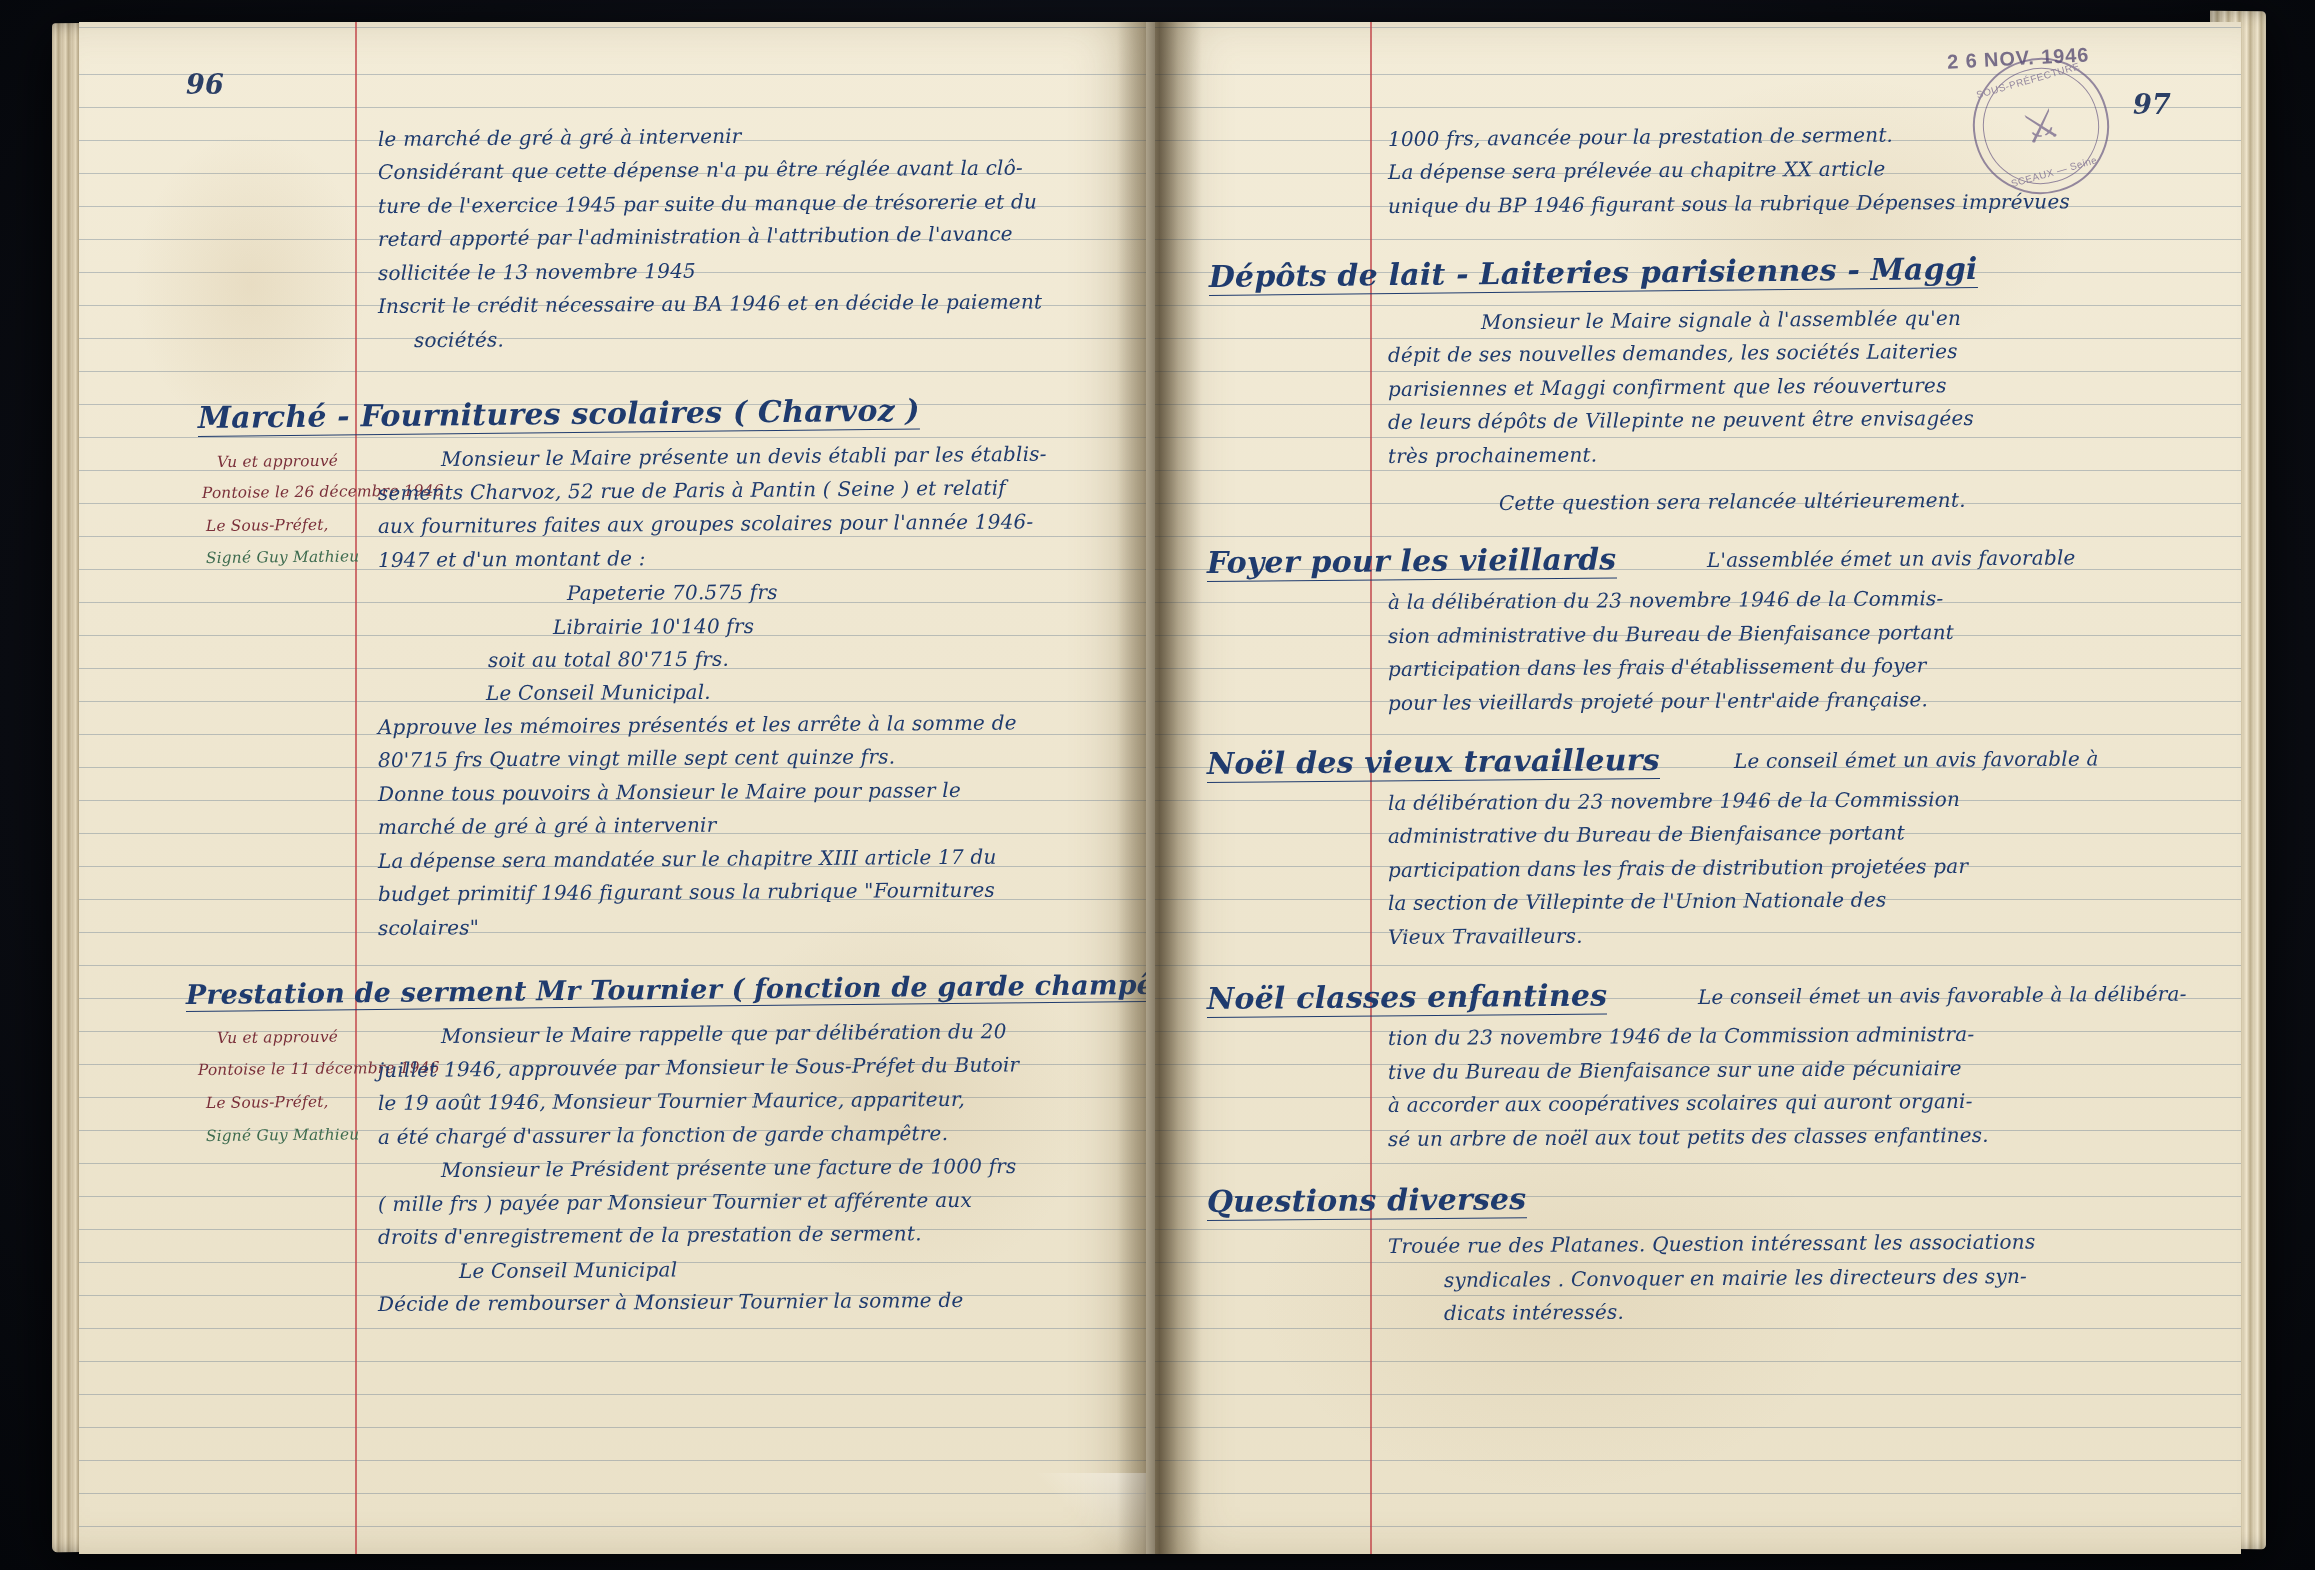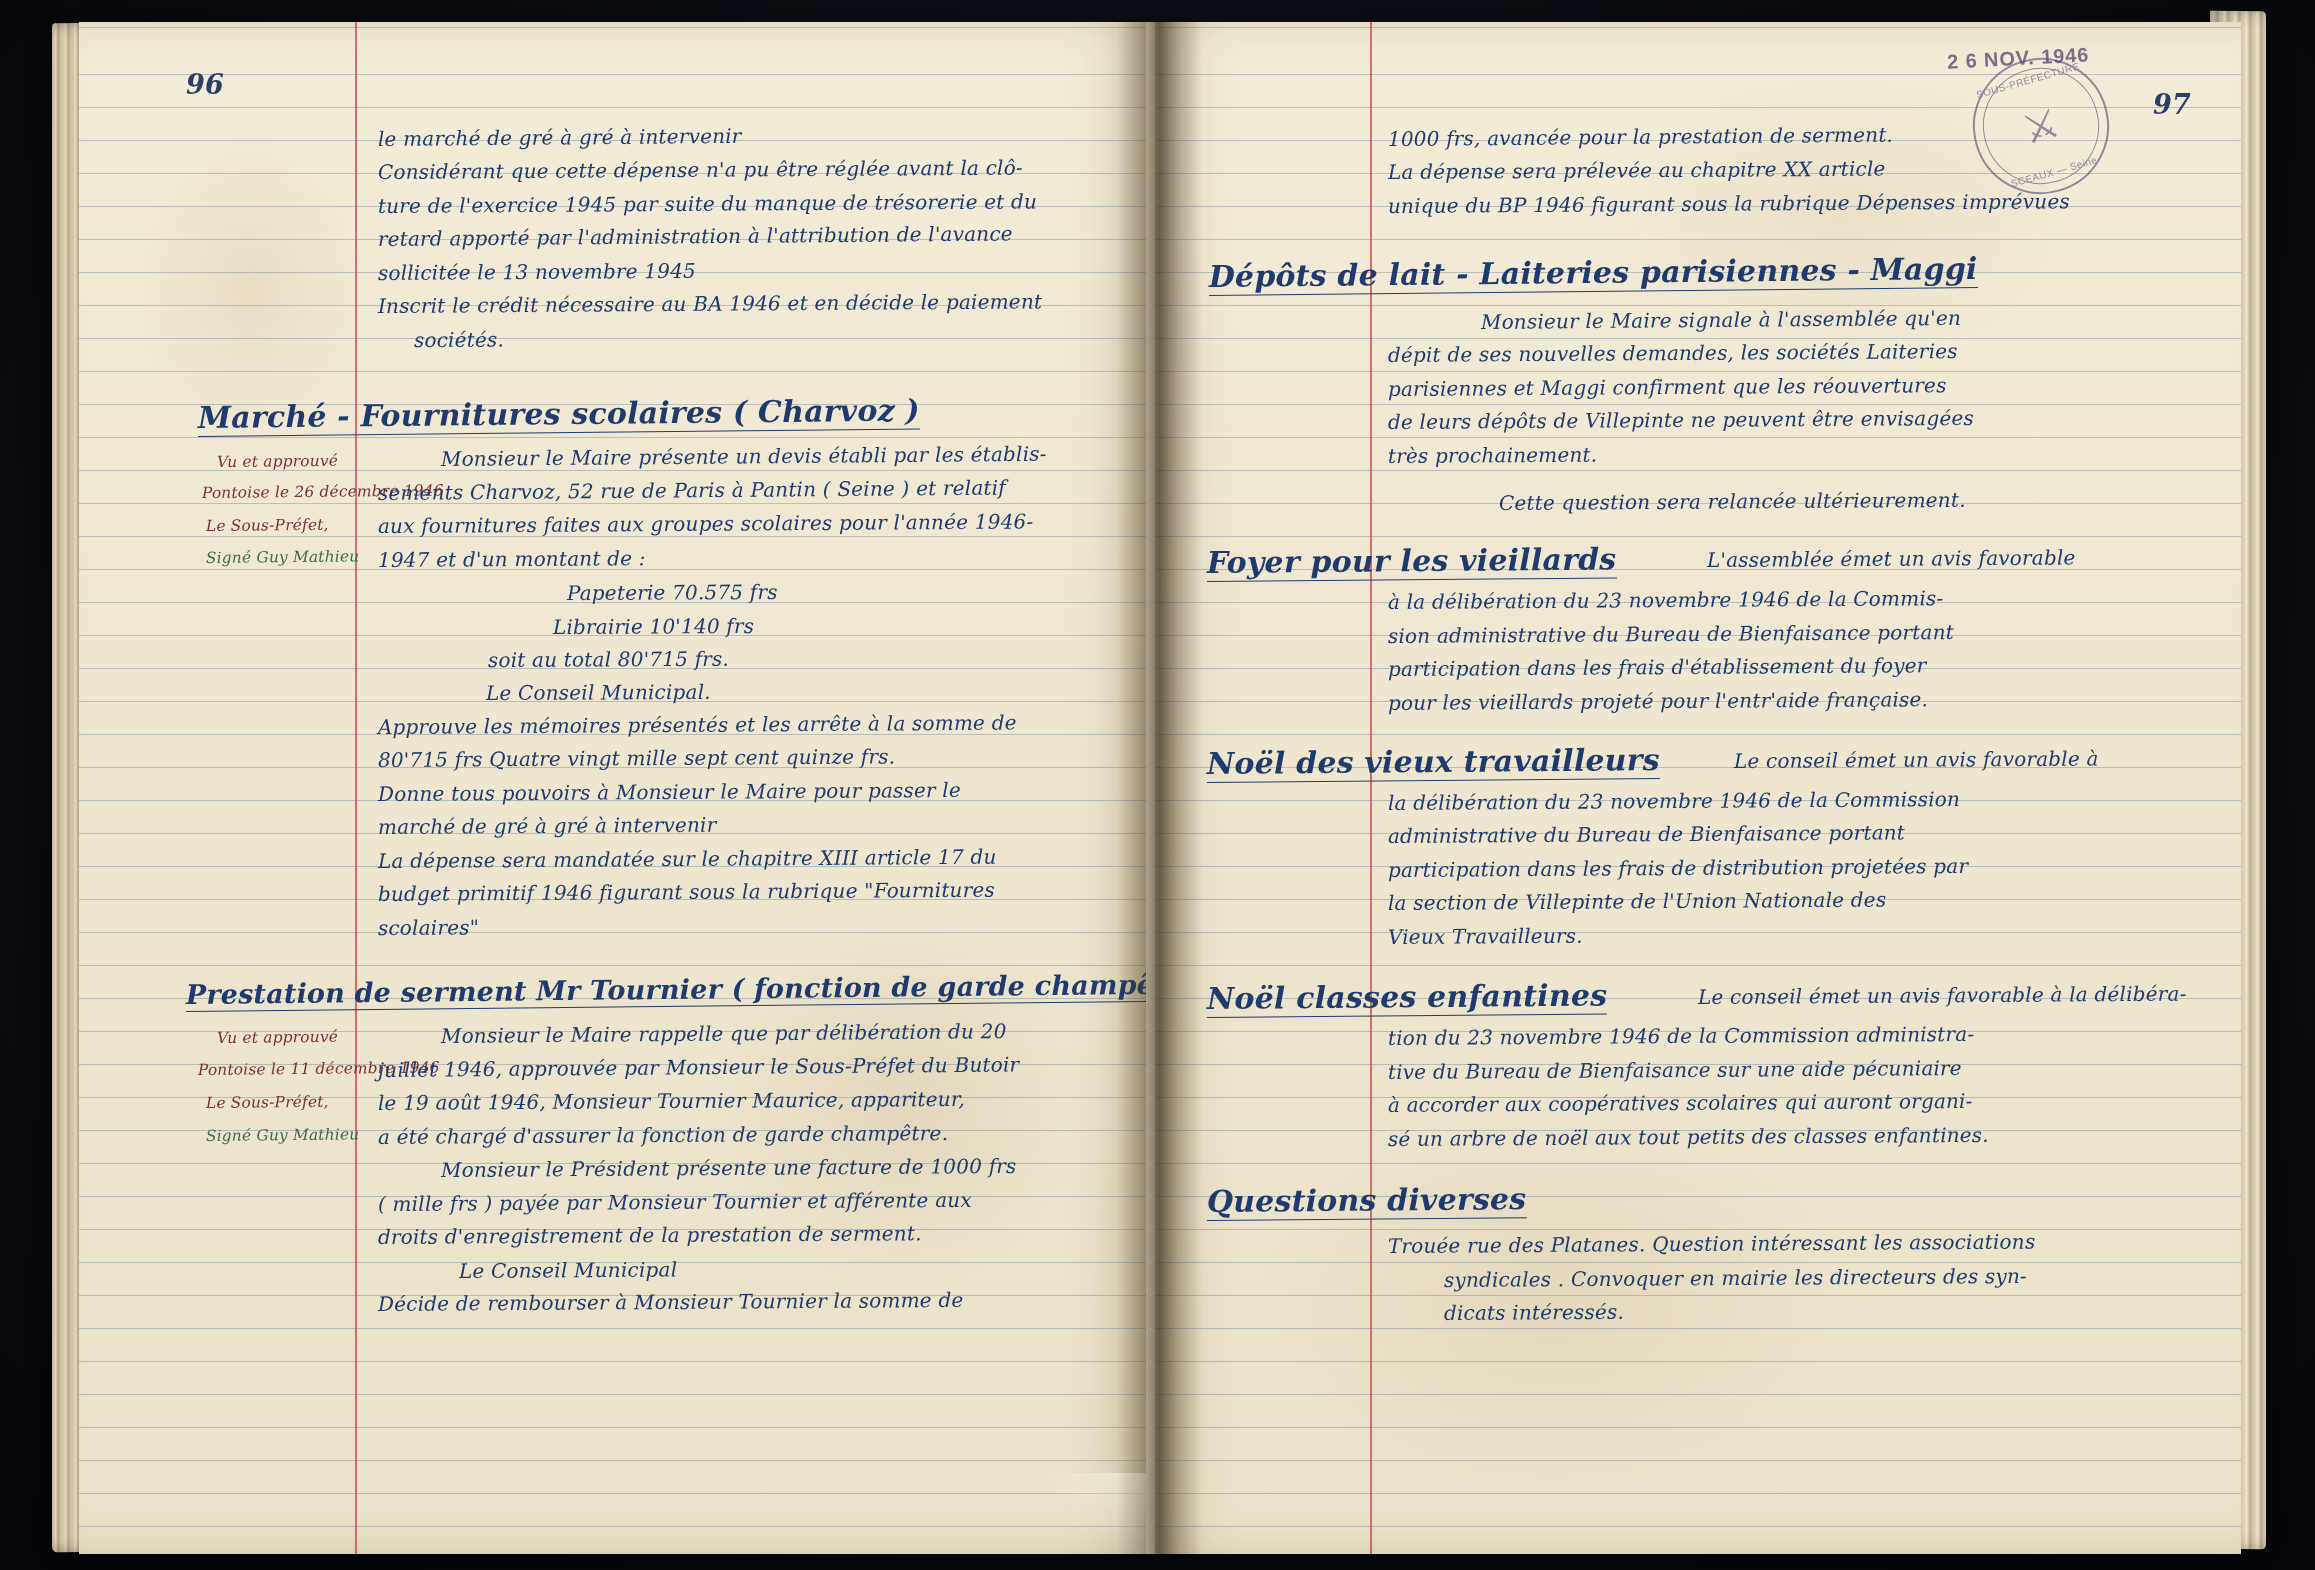--- a/index.html
+++ b/index.html
@@ -250,21 +250,21 @@
         <div class="curl"></div>
       </div>
 
       <div class="page right">
         <div class="rules"></div>
         <div class="margin-rule"></div>
 
         <div class="stain" style="left:452px;top:54px;width:470px;height:289px;background:radial-gradient(ellipse,rgba(168,132,72,.10),rgba(168,132,72,0) 70%);"></div>
         <div class="stain" style="left:109px;top:1086px;width:579px;height:380px;background:radial-gradient(ellipse,rgba(158,124,66,.10),rgba(158,124,66,0) 72%);"></div>
 
-        <div class="hw folio" style="right:50px;top:67px;margin-left:32px;">97</div>
+        <div class="hw folio" style="right:70px;top:67px;margin-left:32px;">97</div>
 
         <div class="date-stamp" style="right:152px;top:25px;">2 6 NOV. 1946</div>
 
         <div class="stamp" style="right:132px;top:36px;">
           <div class="ring"></div>
           <div class="txt-top">SOUS-PRÉFECTURE</div>
           <div class="emblem">⚔</div>
           <div class="txt-bot">SCEAUX — Seine</div>
         </div>
 

